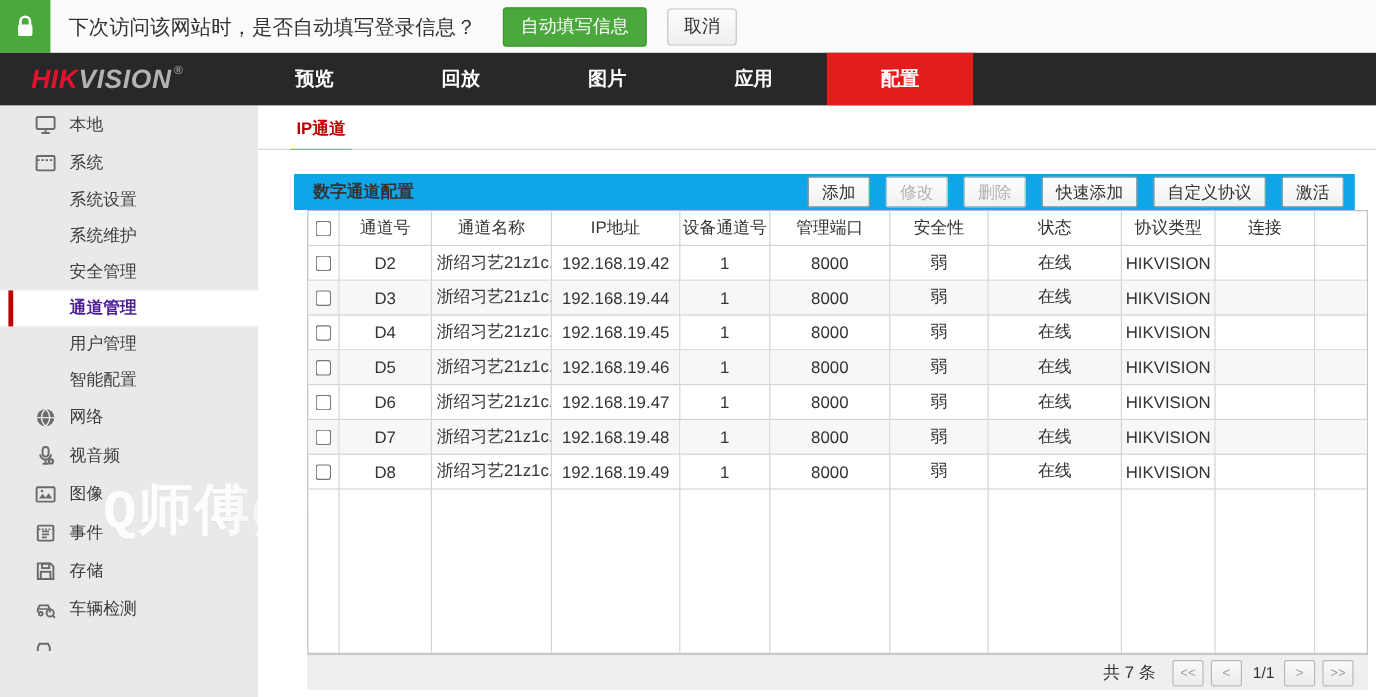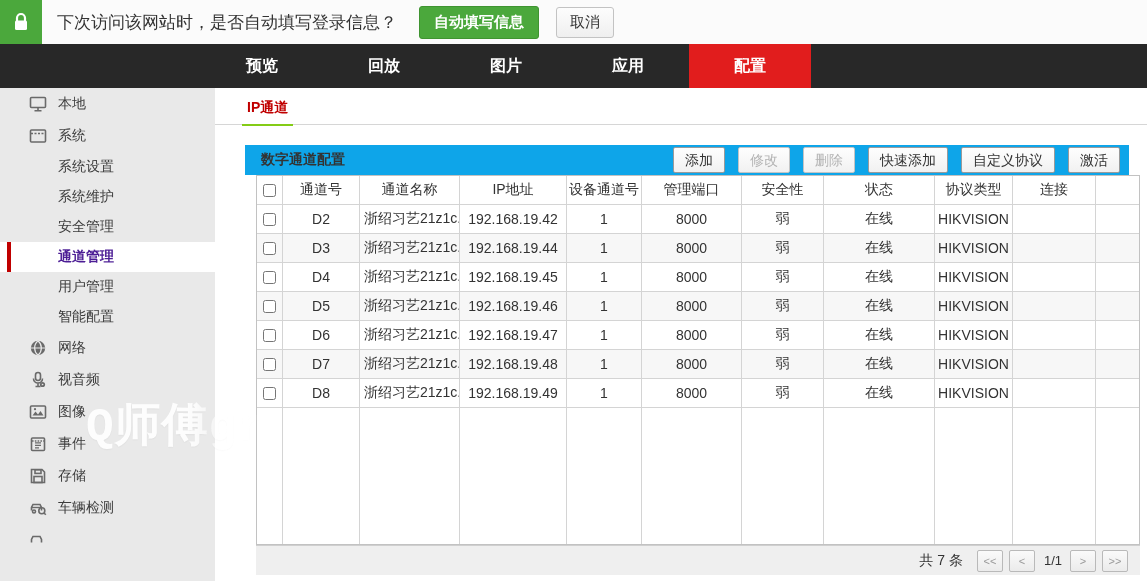--- a/index.html
+++ b/index.html
@@ -10,21 +10,21 @@
   }
 
   
   .autofill-bar { position:absolute; top:0; left:0; width:1147px; height:44px;
     background:#fbfbfb; display:flex; align-items:center; }
   .lock-badge { width:42px; height:44px; background:#4ba83c; display:flex;
     align-items:center; justify-content:center; flex:0 0 auto; }
   .autofill-msg { font-size:17px; color:#333; margin-left:15px; }
   .btn-accept { margin-left:22px; background:#4ba83c; border:1px solid #3f9431;
     color:#fff; font-size:15px; padding:6px 14px; border-radius:3px; cursor:pointer;
-    font-family:inherit;font-weight:bold; }
+    font-family:inherit; }
   .btn-cancel { margin-left:17px; background:linear-gradient(#fdfdfd,#efefef);
     border:1px solid #c3c3c3; color:#333; font-size:15px; padding:5px 13px;
     border-radius:3px; cursor:pointer; font-family:inherit; }
 
   
   .navbar { position:absolute; top:44px; left:0; width:1147px; height:44px;
     background:#282828; }
   .logo { position:absolute; left:26px; top:0; height:44px; display:flex;
     align-items:center; font-style:italic; font-weight:bold; font-size:22px;
     letter-spacing:.5px; }
@@ -48,21 +48,21 @@
   .side-item .icon { width:20px; height:20px; margin-left:28px; margin-right:10px;
     display:inline-flex; align-items:center; justify-content:center; flex:0 0 auto; }
   .side-item.sub.active { background:#fff; color:#4c1d95; font-weight:bold; }
   .side-item.sub.active::before { content:""; position:absolute; left:7px; top:0;
     bottom:0; width:4px; background:#c00000; }
 
   
   .tab-strip { position:absolute; top:88px; left:215px; width:932px; height:37px;
     background:#fff; border-bottom:1px solid #d6d6d6; }
   .ip-tab { position:absolute; left:27px; top:11px; padding:0 5px 7px 5px;
-    color:#c00000; font-size:14px; font-weight:bold; border-bottom:7px solid #84cc16;
+    color:#c00000; font-size:14px; font-weight:bold; border-bottom:1px solid #84cc16;
     cursor:pointer; }
 
   .panel { position:absolute; top:126px; left:215px; width:932px; height:455px;
     background:#fff; }
   .toolbar { position:absolute; left:30px; top:19px; width:884px; height:30px;
     background:#0ea5e9; display:flex; align-items:center; }
   .panel-title { font-size:14px; font-weight:bold; color:#333; margin-left:16px; }
   .toolbar-btns { margin-left:auto; display:flex; gap:13px; margin-right:9px; }
   .tbtn { background:linear-gradient(#fefefe,#f1f1f1); border:1px solid #9a9a9a;
     border-radius:2px; color:#333; font-size:14px; height:26px; padding:4px 11px;
@@ -114,20 +114,25 @@
         <rect x="3" y="8.5" width="12" height="9.5" rx="1.5" fill="#fff"></rect>
       </svg>
     </span>
   </div>
   <span class="autofill-msg">下次访问该网站时，是否自动填写登录信息？</span>
   <button class="btn-accept">自动填写信息</button>
   <button class="btn-cancel">取消</button>
 </div>
 
 <div class="navbar">
+  <div class="logo">
+    <span class="hik">HIK</span>
+      <span class="vision">VISION</span>
+      <span class="reg">®</span>
+  </div>
   <div class="nav-tabs">
       <div class="nav-tab">预览</div>
       <div class="nav-tab">回放</div>
       <div class="nav-tab">图片</div>
       <div class="nav-tab">应用</div>
       <div class="nav-tab active">配置</div>
     </div>
 </div>
 
 <div class="sidebar">

